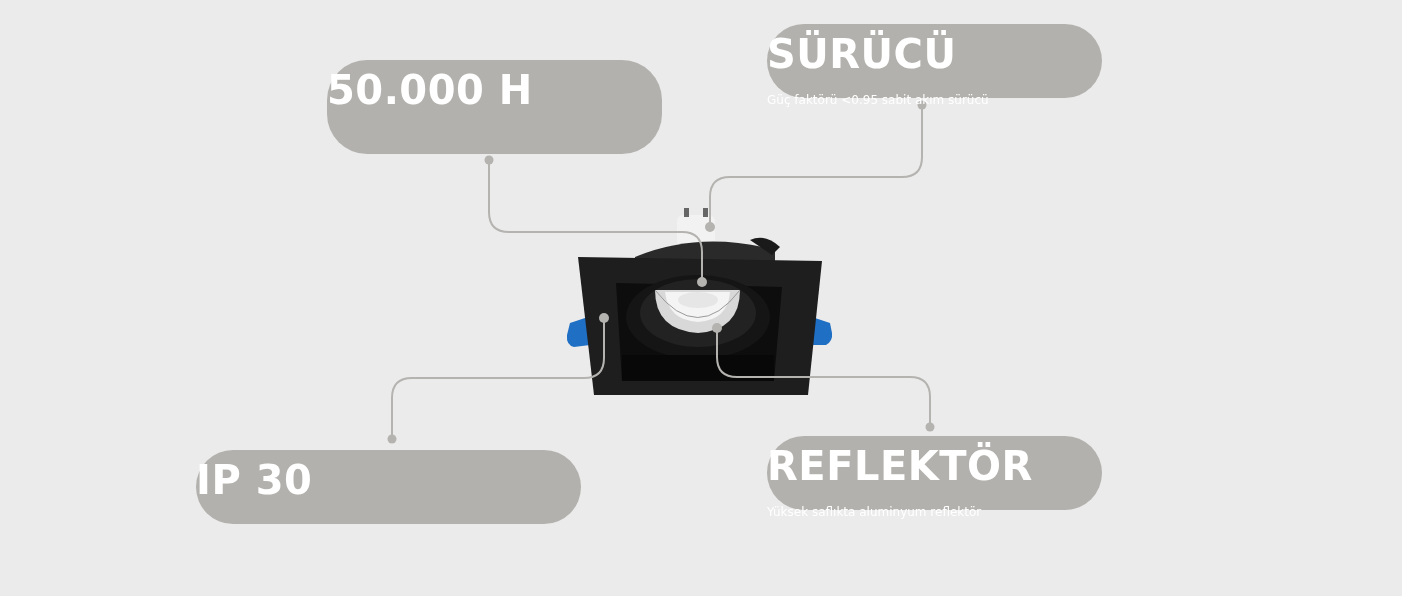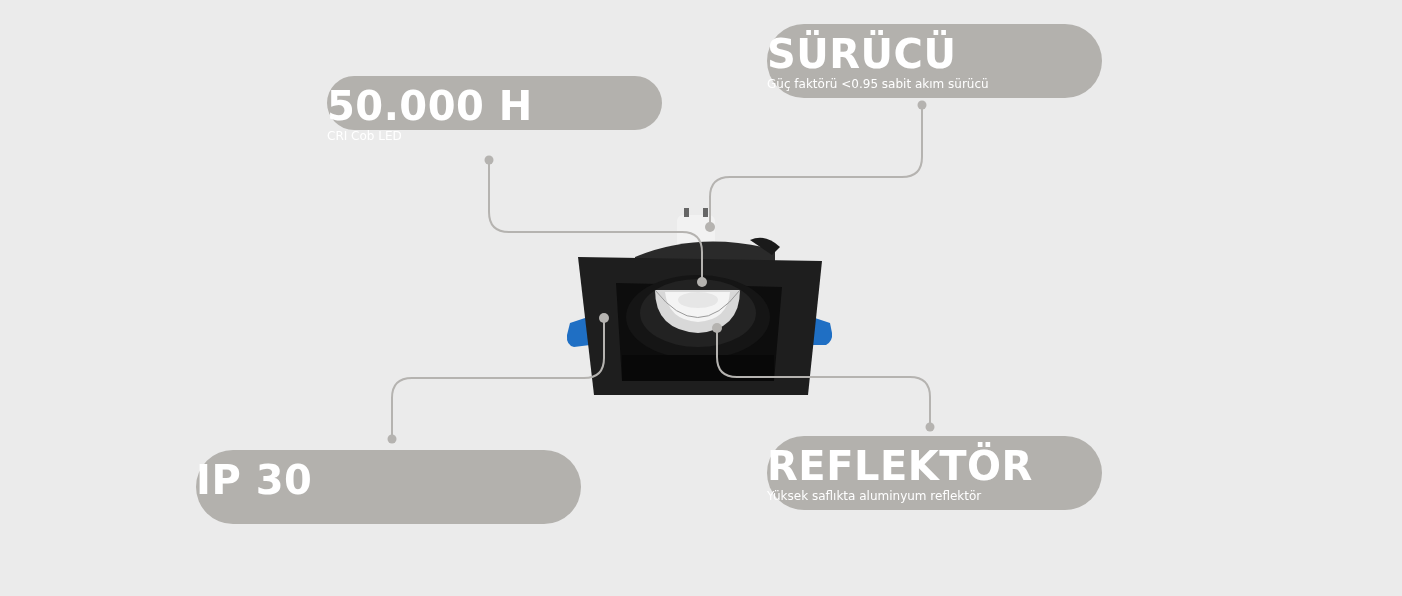--- a/index.html
+++ b/index.html
@@ -23,21 +23,21 @@
       font-weight: bold;
       font-size: 40px;
       line-height: 44px;
       letter-spacing: 0.5px;
       margin-top: 8px;
     }
     .pill .sub {
       display: block;
       font-size: 12px;
       line-height: 14px;
-      margin-top: 1px;
+      margin-top: 17px;
     }
     svg.connectors { position: absolute; left: 0; top: 0; pointer-events: none; }
     svg.product { position: absolute; left: 560px; top: 195px; }
   </style>
 </head>
 <body>
 
 <div class="stage">
 
   <svg class="product" width="280" height="210" viewBox="0 0 280 210">
@@ -86,23 +86,22 @@
       <circle cx="930" cy="427" r="4.5"></circle>
       <circle cx="717" cy="328" r="5"></circle>
     </g>
   </svg>
 
   <div class="pill" style="left:767px; top:24px; width:335px; height:74px;">
     <span class="title">SÜRÜCÜ</span>
     <span class="sub">Güç faktörü &lt;0.95 sabit akım sürücü</span>
   </div>
 
-  <div class="pill" style="left:327px; top:76px; width:335px; height:54px;">
+  <div class="pill" style="left:327px; top:60px; width:335px; height:94px;">
     <span class="title">50.000 H</span>
-    <span class="sub">CRI Cob LED</span>
   </div>
 
   <div class="pill" style="left:196px; top:450px; width:385px; height:74px;">
     <span class="title">IP 30</span>
   </div>
 
   <div class="pill" style="left:767px; top:436px; width:335px; height:74px;">
     <span class="title">REFLEKTÖR</span>
     <span class="sub">Yüksek saflıkta aluminyum reflektör</span>
   </div>

